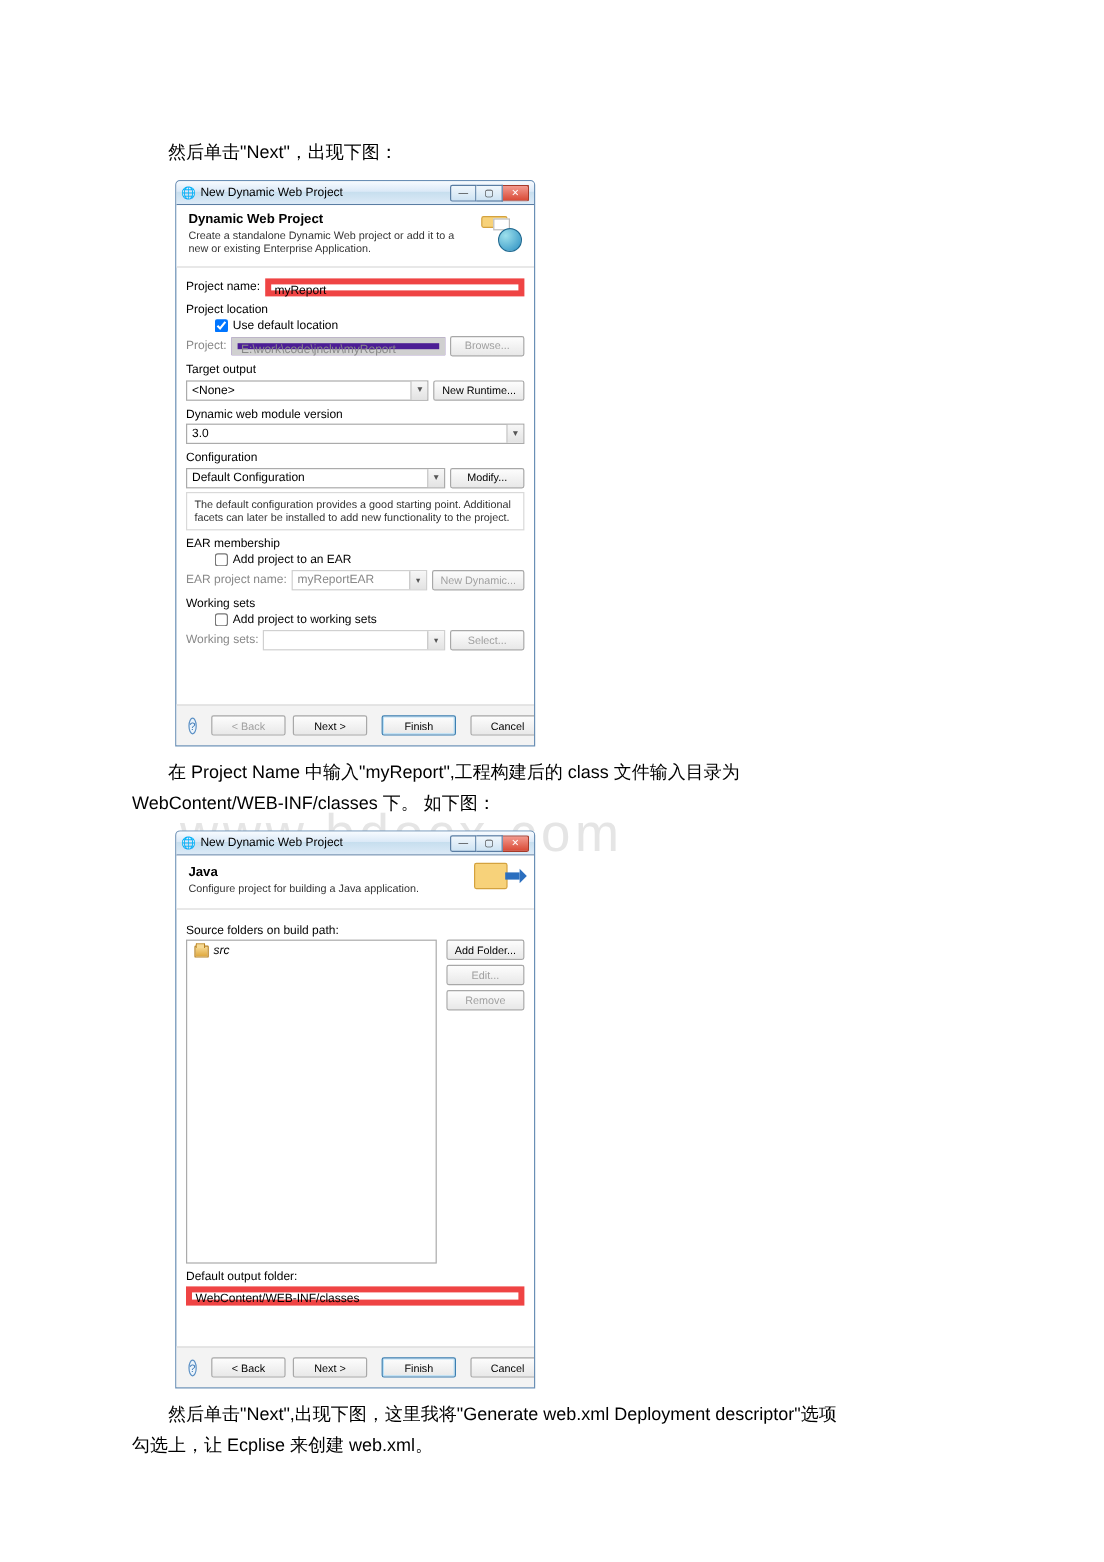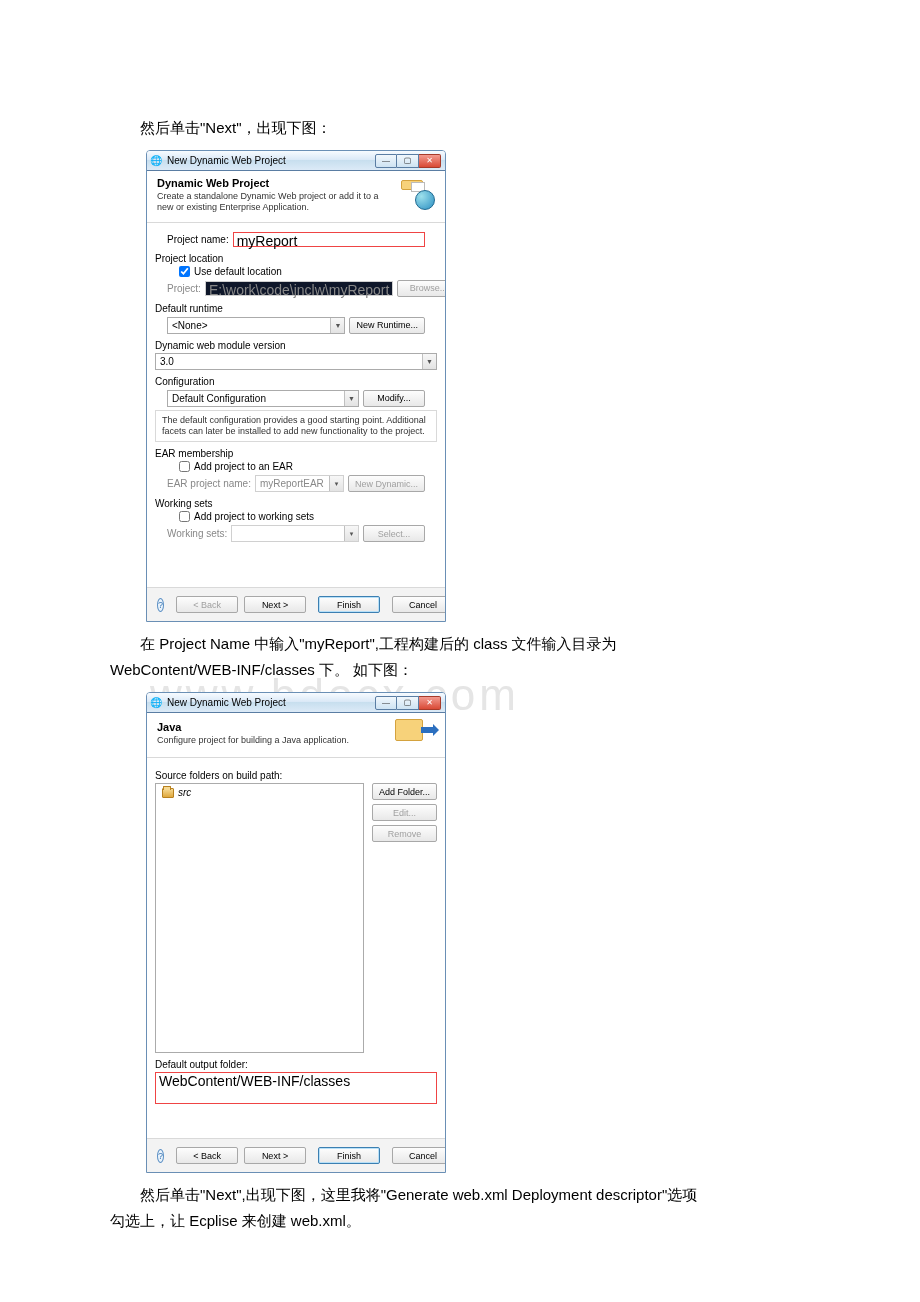--- a/index.html
+++ b/index.html
@@ -107,27 +107,27 @@
   }
   .banner-icon-java .arrow {
     position: absolute; top: 8px; right: 2px; width: 12px; height: 6px;
     background: #2b6fbf;
   }
   .banner-icon-java .arrow::after{
     content:""; position:absolute; right:-6px; top:-3px;
     border-left:6px solid #2b6fbf; border-top:6px solid transparent; border-bottom:6px solid transparent;
   }
   .dialog-body { padding: 6px 8px 6px 8px; }
-  .row { display: flex; align-items: center; gap: 4px; margin: 3px 12px; }
+  .row { display: flex; align-items: center; gap: 4px; margin: 3px 0; }
   .row label, .row .lbl { white-space: nowrap; }
   .row input[type=text], .field {
-    flex: 1; height: 15px; border: 1px solid #ef4444; font-size: 14px;
+    flex: 1; height: 15px; border: 5px solid #ef4444; font-size: 10px;
     padding: 0 3px; background: #fff;
   }
-  .field.disabled { color: #888; background: #0f172a; border-color: #d0d0d0; }
+  .field.disabled { color: #888; background: #4c1d95; border-color: #d0d0d0; }
   .btn {
     height: 17px; min-width: 62px; padding: 0 6px;
     background: linear-gradient(#fdfdfd,#e8e8e8);
     border: 1px solid #a8a8a8; border-radius: 2px;
     font-size: 9px; display: inline-flex; align-items: center; justify-content: center;
   }
   .btn.disabled { color: #a0a0a0; }
   .btn.primary { border-color: #3c7fb1; box-shadow: inset 0 0 0 1px #b7e0f8; }
   .section-title { font-size: 10px; margin-top: 6px; margin-bottom: 2px; }
   .combo {
@@ -215,21 +215,21 @@
     <div class="chk">
       <input type="checkbox" checked="" style="">
       <span>Use default location</span>
     </div>
     <div class="row">
       <span class="lbl" style="color:#888">Project:</span>
       <div class="field disabled">E:\work\code\jnclw\myReport</div>
       <div class="btn disabled">Browse...</div>
     </div>
 
-    <div class="section-title">Default runtime</div>
+    <div class="section-title">Target output</div>
     <div class="row">
       <div class="combo" style="flex:1">
         <span>&lt;None&gt;</span>
           <div class="dd">▼</div>
       </div>
       <div class="btn">New Runtime...</div>
     </div>
 
     <div class="section-title">Dynamic web module version</div>
     <div class="combo">
@@ -320,21 +320,21 @@
           <span>src</span>
         </div>
       </div>
       <div class="side-btns">
         <div class="btn" style="min-width:60px">Add Folder...</div>
         <div class="btn disabled" style="min-width:60px">Edit...</div>
         <div class="btn disabled" style="min-width:60px">Remove</div>
       </div>
     </div>
     <div class="otf-label">Default output folder:</div>
-    <div class="field" style="height:32px">WebContent/WEB-INF/classes</div>
+    <div class="field" style="height:16px">WebContent/WEB-INF/classes</div>
     <div style="height:28px"></div>
   </div>
   <div class="button-bar">
     <div class="help">?</div>
     <div class="spacer"></div>
     <div class="btn">&lt; Back</div>
     <div class="btn">Next &gt;</div>
     <div style="width:8px"></div>
     <div class="btn primary">Finish</div>
     <div style="width:8px"></div>

